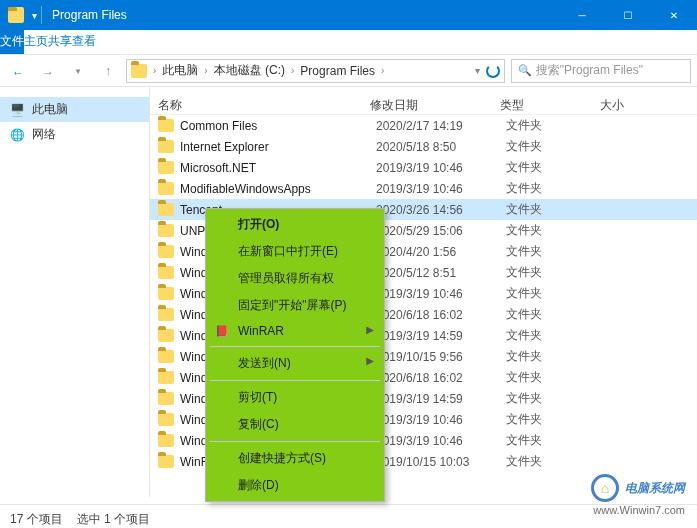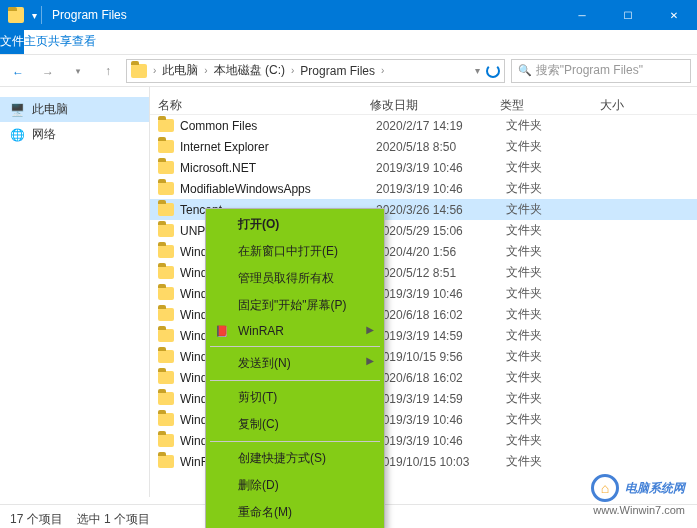--- a/index.html
+++ b/index.html
@@ -241,21 +241,20 @@
   <div class="mitem">
     <span>发送到(N)</span>
     <span class="arrow">▶</span>
   </div>
   <div class="sep"></div>
   <div class="mitem">剪切(T)</div>
   <div class="mitem">复制(C)</div>
   <div class="sep"></div>
   <div class="mitem">创建快捷方式(S)</div>
   <div class="mitem">删除(D)</div>
-  <div class="mitem">重命名(M)</div>
 
 </div>
 
 <div class="watermark">
   <div class="wico">⌂</div>
   <span>电脑系统网</span>
   <span class="sub">www.Winwin7.com</span>
 </div>
 
 <div class="statusbar">

